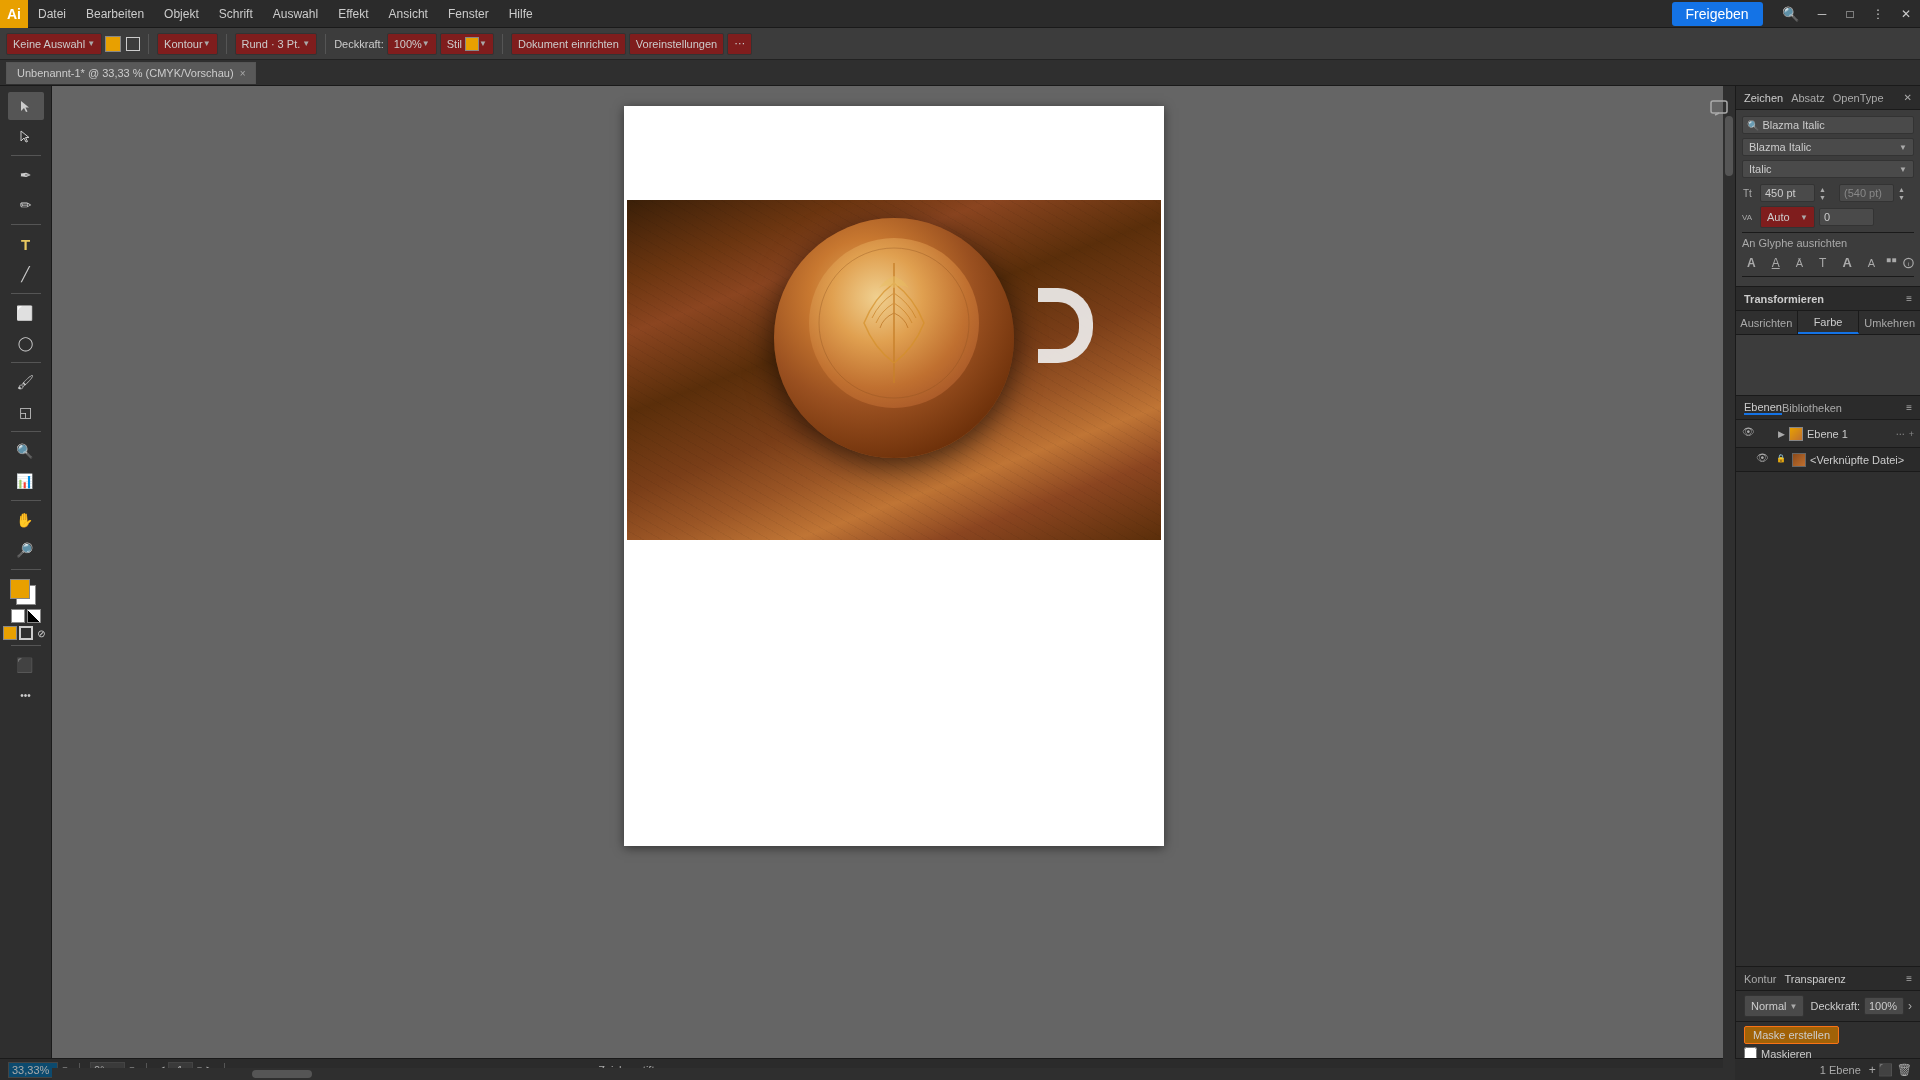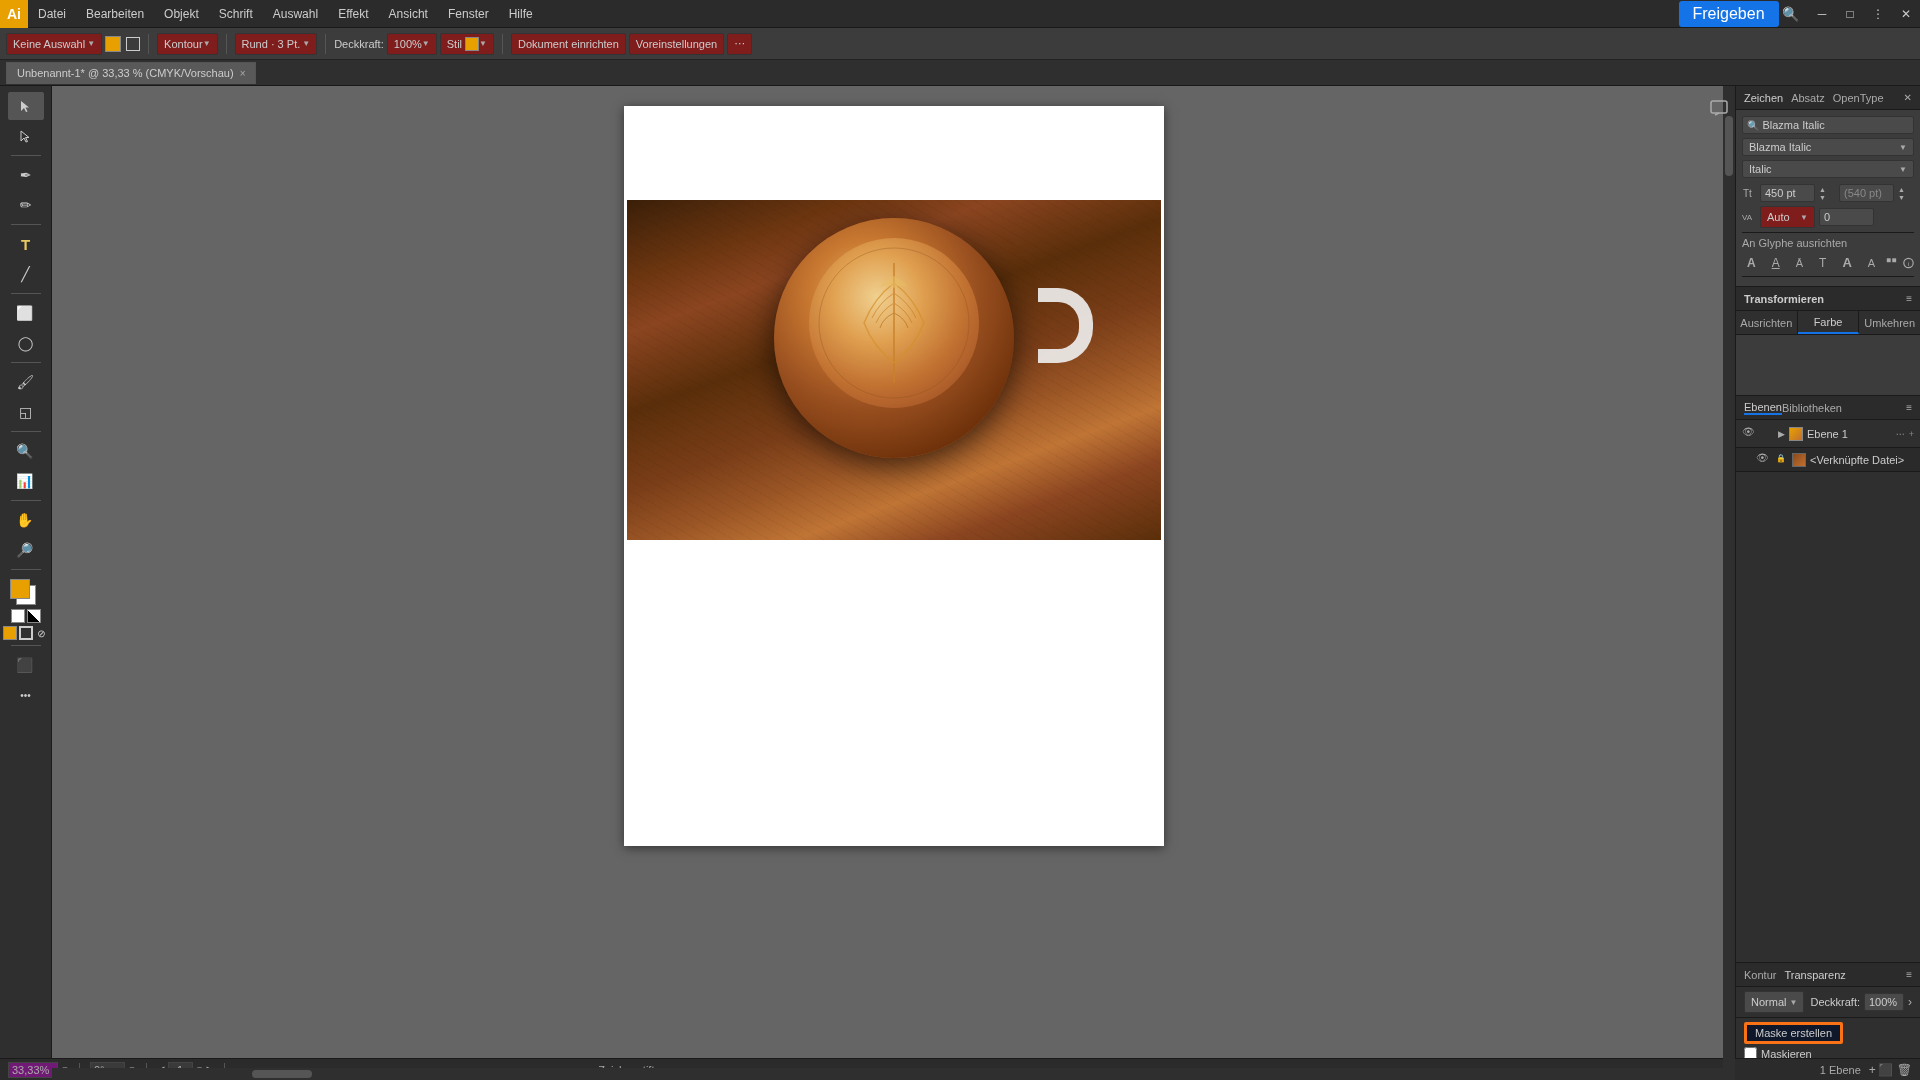--- a/index.html
+++ b/index.html
@@ -7,21 +7,21 @@
 
     
     #menu-bar {
       width: 100%; height: 28px; background: #2b2b2b; display: flex; align-items: center;
       border-bottom: 1px solid #1a1a1a;
     }
     #menu-bar .app-icon { width: 28px; height: 28px; background: #e8a000; display: flex; align-items: center; justify-content: center; font-weight: bold; font-size: 14px; color: #fff; flex-shrink: 0; }
     #menu-bar .menu-items { display: flex; align-items: center; height: 100%; }
     #menu-bar .menu-item { padding: 0 10px; height: 100%; display: flex; align-items: center; color: #ccc; font-size: 12px; cursor: pointer; }
     #menu-bar .spacer { flex: 1; }
-    #menu-bar .freigeben-btn { background: #1473e6; color: #fff; padding: 4px 14px; border-radius: 3px; margin-right: 4px; font-size: 16px; cursor: pointer; }
+    #menu-bar .freigeben-btn { background: #1473e6; color: #fff; padding: 4px 14px; border-radius: 3px; margin-right: 20px; font-size: 14px; cursor: pointer; }
     #menu-bar .search-icon { color: #ccc; margin-right: 8px; font-size: 14px; cursor: pointer; }
     #menu-bar .window-controls { display: flex; align-items: center; }
     #menu-bar .win-btn { width: 28px; height: 28px; display: flex; align-items: center; justify-content: center; color: #ccc; cursor: pointer; font-size: 12px; }
 
     
     #toolbar {
       width: 100%; height: 32px; background: #3c3c3c; display: flex; align-items: center;
       padding: 0 6px; gap: 4px; border-bottom: 1px solid #222;
     }
     .toolbar-section { display: flex; align-items: center; gap: 3px; }
@@ -100,21 +100,21 @@
     .trans-panel-header { height: 24px; background: #2b2b2b; display: flex; align-items: center; padding: 0 8px; gap: 6px; border-bottom: 1px solid #1a1a1a; justify-content: space-between; }
     .trans-tabs { display: flex; gap: 8px; }
     .trans-tab { font-size: 11px; color: #aaa; cursor: pointer; }
     .trans-tab.active { color: #ccc; }
     .trans-controls { display: flex; align-items: center; padding: 4px 8px; gap: 6px; border-bottom: 1px solid #1a1a1a; }
     .trans-mode { display: flex; align-items: center; background: #4a4a4a; border: 1px solid #333; border-radius: 2px; padding: 2px 6px; font-size: 11px; color: #ccc; height: 22px; flex: 1; justify-content: space-between; cursor: pointer; }
     .trans-opacity { display: flex; align-items: center; gap: 4px; font-size: 11px; color: #ccc; }
     .opacity-value { background: #4a4a4a; border: 1px solid #333; border-radius: 2px; padding: 2px 4px; font-size: 11px; color: #ccc; width: 40px; }
     .trans-options { padding: 4px 8px; display: flex; flex-direction: column; gap: 3px; }
     .trans-option-row { display: flex; align-items: center; gap: 4px; }
-    .trans-option-btn { background: #0f172a; border: 3px solid #f97316; border-radius: 2px; padding: 2px 8px; font-size: 11px; color: #ccc; cursor: pointer; }
+    .trans-option-btn { background: #a16207; border: 1px solid #f97316; border-radius: 2px; padding: 2px 8px; font-size: 11px; color: #ccc; cursor: pointer; }
     .char-panel-header { height: 24px; background: #2b2b2b; display: flex; align-items: center; padding: 0 8px; justify-content: space-between; border-bottom: 1px solid #1a1a1a; }
     .char-tabs { display: flex; gap: 8px; }
     .char-tab { font-size: 11px; color: #aaa; cursor: pointer; }
     .char-tab.active { color: #ccc; }
     .char-close { font-size: 10px; color: #aaa; cursor: pointer; }
     .char-body { padding: 6px; }
     .char-search-row { display: flex; align-items: center; background: #4a4a4a; border: 1px solid #333; border-radius: 2px; padding: 2px 4px; margin-bottom: 4px; }
     .char-search-input { background: transparent; border: none; outline: none; color: #ccc; font-size: 11px; flex: 1; }
     .char-font-row { display: flex; align-items: center; background: #4a4a4a; border: 1px solid #333; border-radius: 2px; padding: 2px 6px; margin-bottom: 4px; justify-content: space-between; font-size: 11px; color: #ccc; cursor: pointer; }
     .char-style-row { display: flex; align-items: center; background: #4a4a4a; border: 1px solid #333; border-radius: 2px; padding: 2px 6px; margin-bottom: 6px; justify-content: space-between; font-size: 11px; color: #ccc; cursor: pointer; }
@@ -454,21 +454,21 @@
           <span>Umkehren</span>
         </div>
       </div>
     </div>
 
   </div>
 </div>
 
 <div id="status-bar">
   <div class="status-item">
-    <input style="background: #701a75; border: 1px solid rgb(68, 68, 68); color: rgb(170, 170, 170); font-size: 11px; width: 50px; padding: 1px 3px;" value="33,33%">
+    <input style="background: #0c4a6e; border: 1px solid rgb(68, 68, 68); color: rgb(170, 170, 170); font-size: 11px; width: 50px; padding: 1px 3px;" value="33,33%">
     <span style="font-size:8px;cursor:pointer;">▼</span>
   </div>
   <div class="status-sep"></div>
   <div class="status-item">
     <input style="background: rgb(58, 58, 58); border: 1px solid rgb(68, 68, 68); color: rgb(170, 170, 170); font-size: 11px; width: 35px; padding: 1px 3px;" value="0°">
     <span style="font-size:8px;">▼</span>
   </div>
   <div class="status-sep"></div>
   <div class="status-item">
     <span style="font-size:10px;cursor:pointer;">◀</span>

